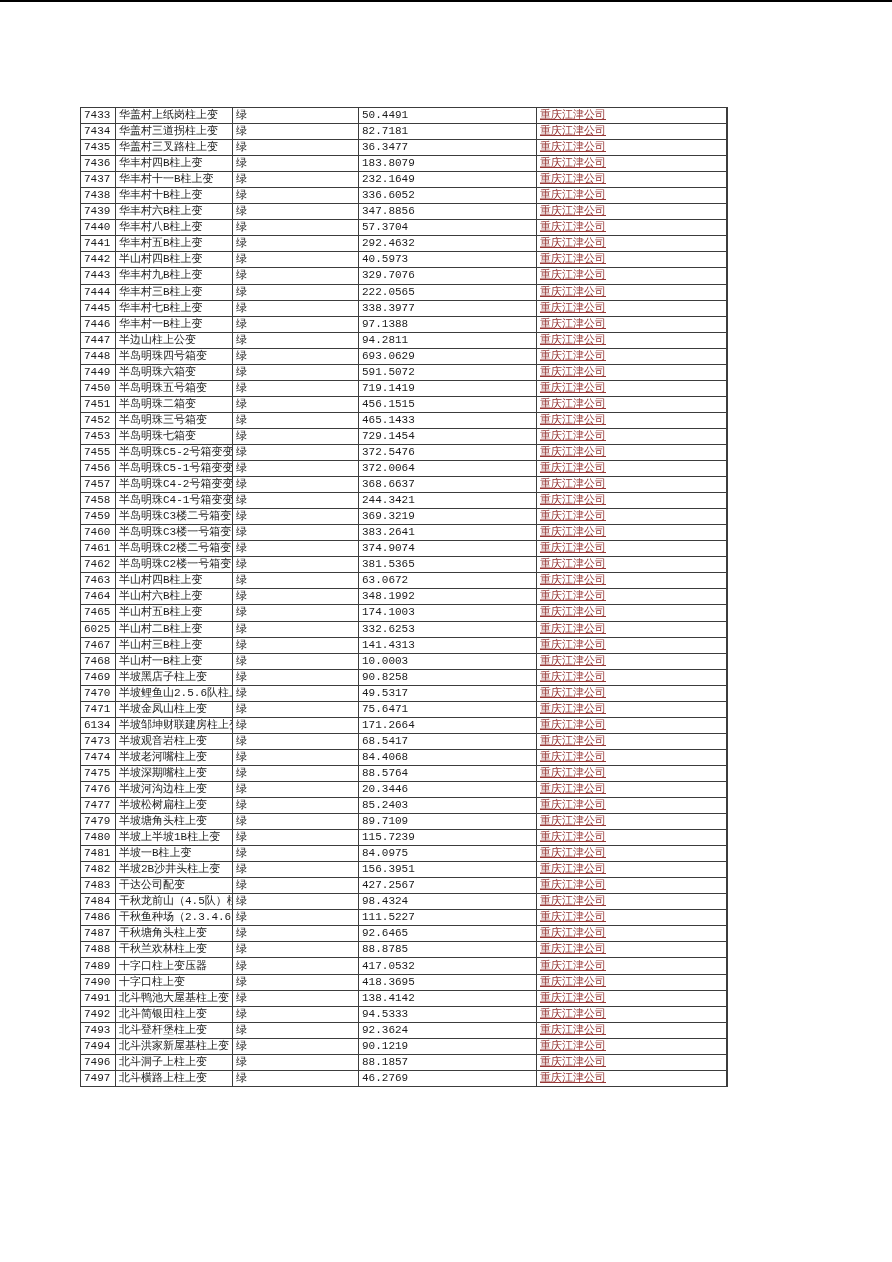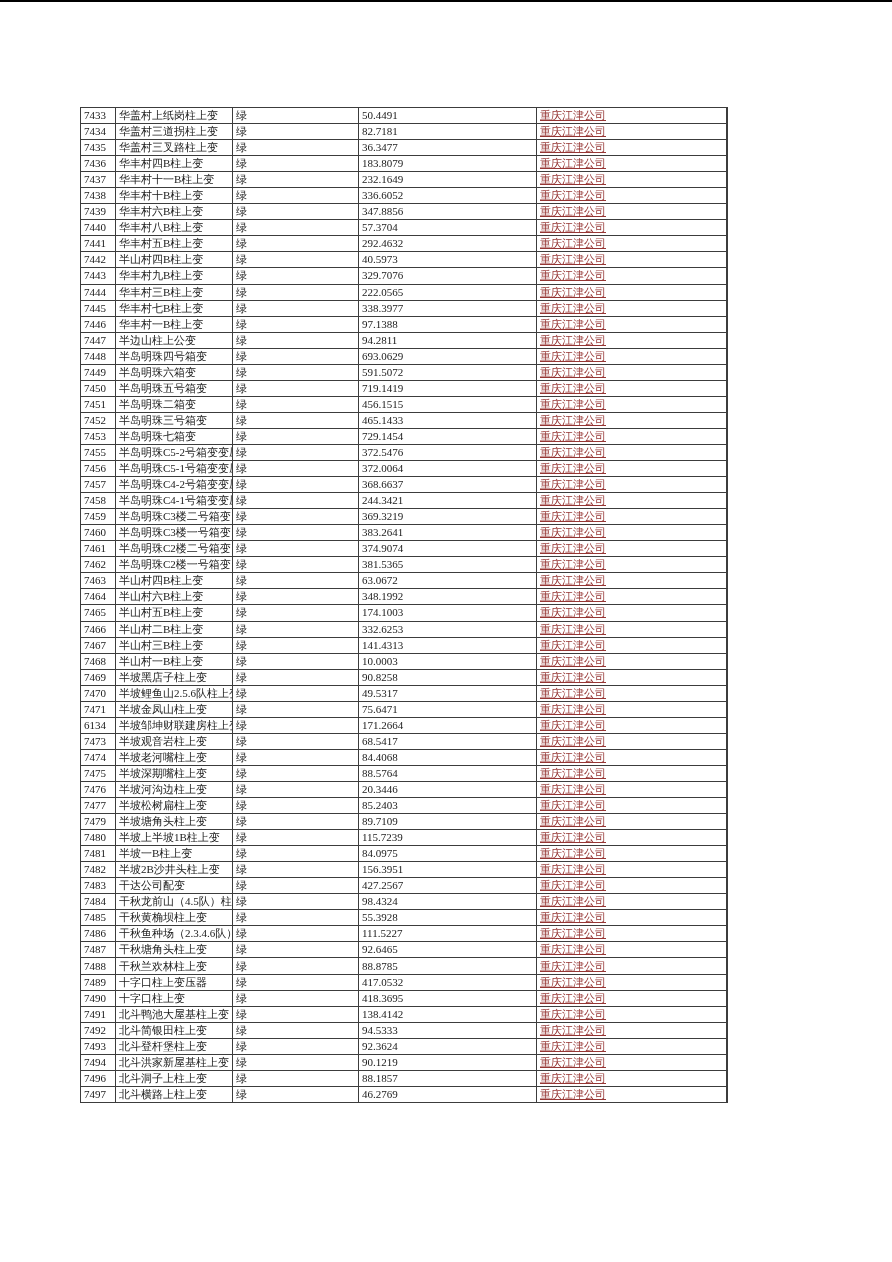--- a/index.html
+++ b/index.html
@@ -6,21 +6,21 @@
     margin: 0;
     padding: 0;
     background: #ffffff;
   }
   .page {
     position: relative;
     width: 892px;
     height: 1262px;
     background: #ffffff;
     overflow: hidden;
-    font-family: Liberation Serif, serif;
+    font-family: Liberation Mono, monospace;
   }
   .top-rule {
     position: absolute;
     top: 0;
     left: 0;
     width: 892px;
     height: 2px;
     background: #000000;
   }
   table.grid {
@@ -285,21 +285,21 @@
           <td class="c-company"><span class="company-link">重庆江津公司</span></td>
         </tr>
         <tr>
           <td class="c-id">7465</td>
           <td class="c-name">半山村五B柱上变</td>
           <td class="c-status">绿</td>
           <td class="c-value">174.1003</td>
           <td class="c-company"><span class="company-link">重庆江津公司</span></td>
         </tr>
         <tr>
-          <td class="c-id">7466</td>
+          <td class="c-id">6025</td>
           <td class="c-name">半山村二B柱上变</td>
           <td class="c-status">绿</td>
           <td class="c-value">332.6253</td>
           <td class="c-company"><span class="company-link">重庆江津公司</span></td>
         </tr>
         <tr>
           <td class="c-id">7467</td>
           <td class="c-name">半山村三B柱上变</td>
           <td class="c-status">绿</td>
           <td class="c-value">141.4313</td>
@@ -408,27 +408,20 @@
           <td class="c-name">干达公司配变</td>
           <td class="c-status">绿</td>
           <td class="c-value">427.2567</td>
           <td class="c-company"><span class="company-link">重庆江津公司</span></td>
         </tr>
         <tr>
           <td class="c-id">7484</td>
           <td class="c-name">干秋龙前山（4.5队）柱上</td>
           <td class="c-status">绿</td>
           <td class="c-value">98.4324</td>
-          <td class="c-company"><span class="company-link">重庆江津公司</span></td>
-        </tr>
-        <tr>
-          <td class="c-id">7485</td>
-          <td class="c-name">干秋黄桷坝柱上变</td>
-          <td class="c-status">绿</td>
-          <td class="c-value">55.3928</td>
           <td class="c-company"><span class="company-link">重庆江津公司</span></td>
         </tr>
         <tr>
           <td class="c-id">7486</td>
           <td class="c-name">干秋鱼种场（2.3.4.6队）柱</td>
           <td class="c-status">绿</td>
           <td class="c-value">111.5227</td>
           <td class="c-company"><span class="company-link">重庆江津公司</span></td>
         </tr>
         <tr>

